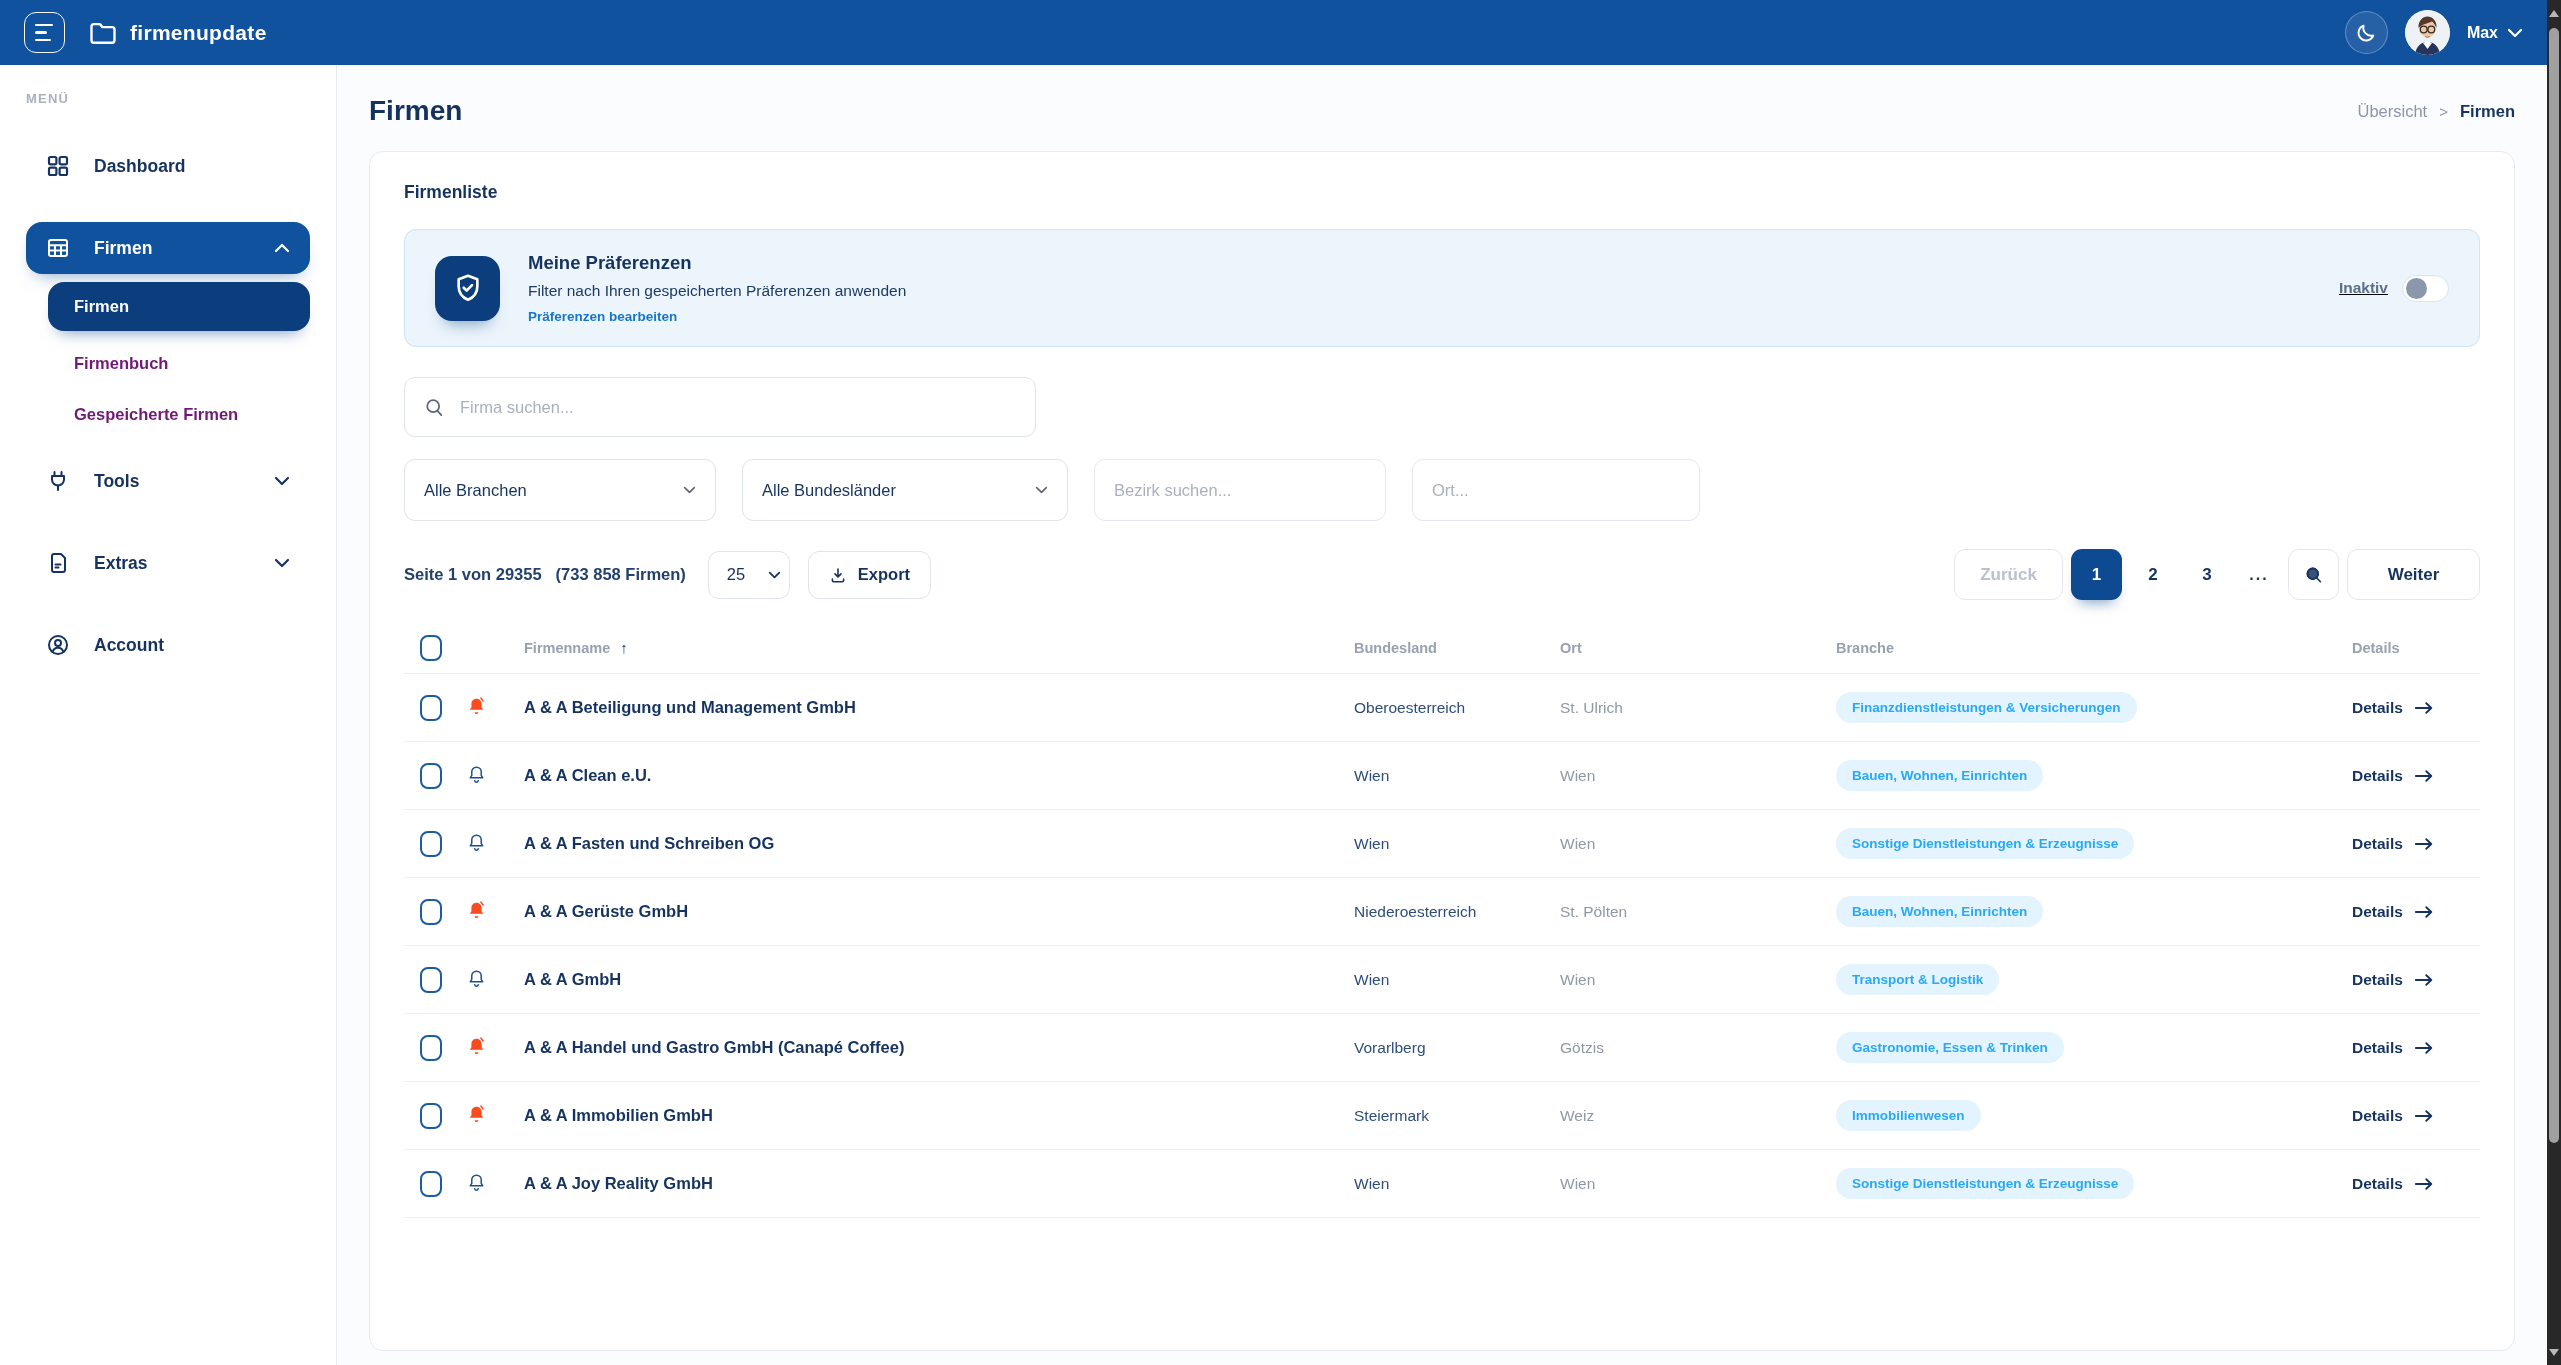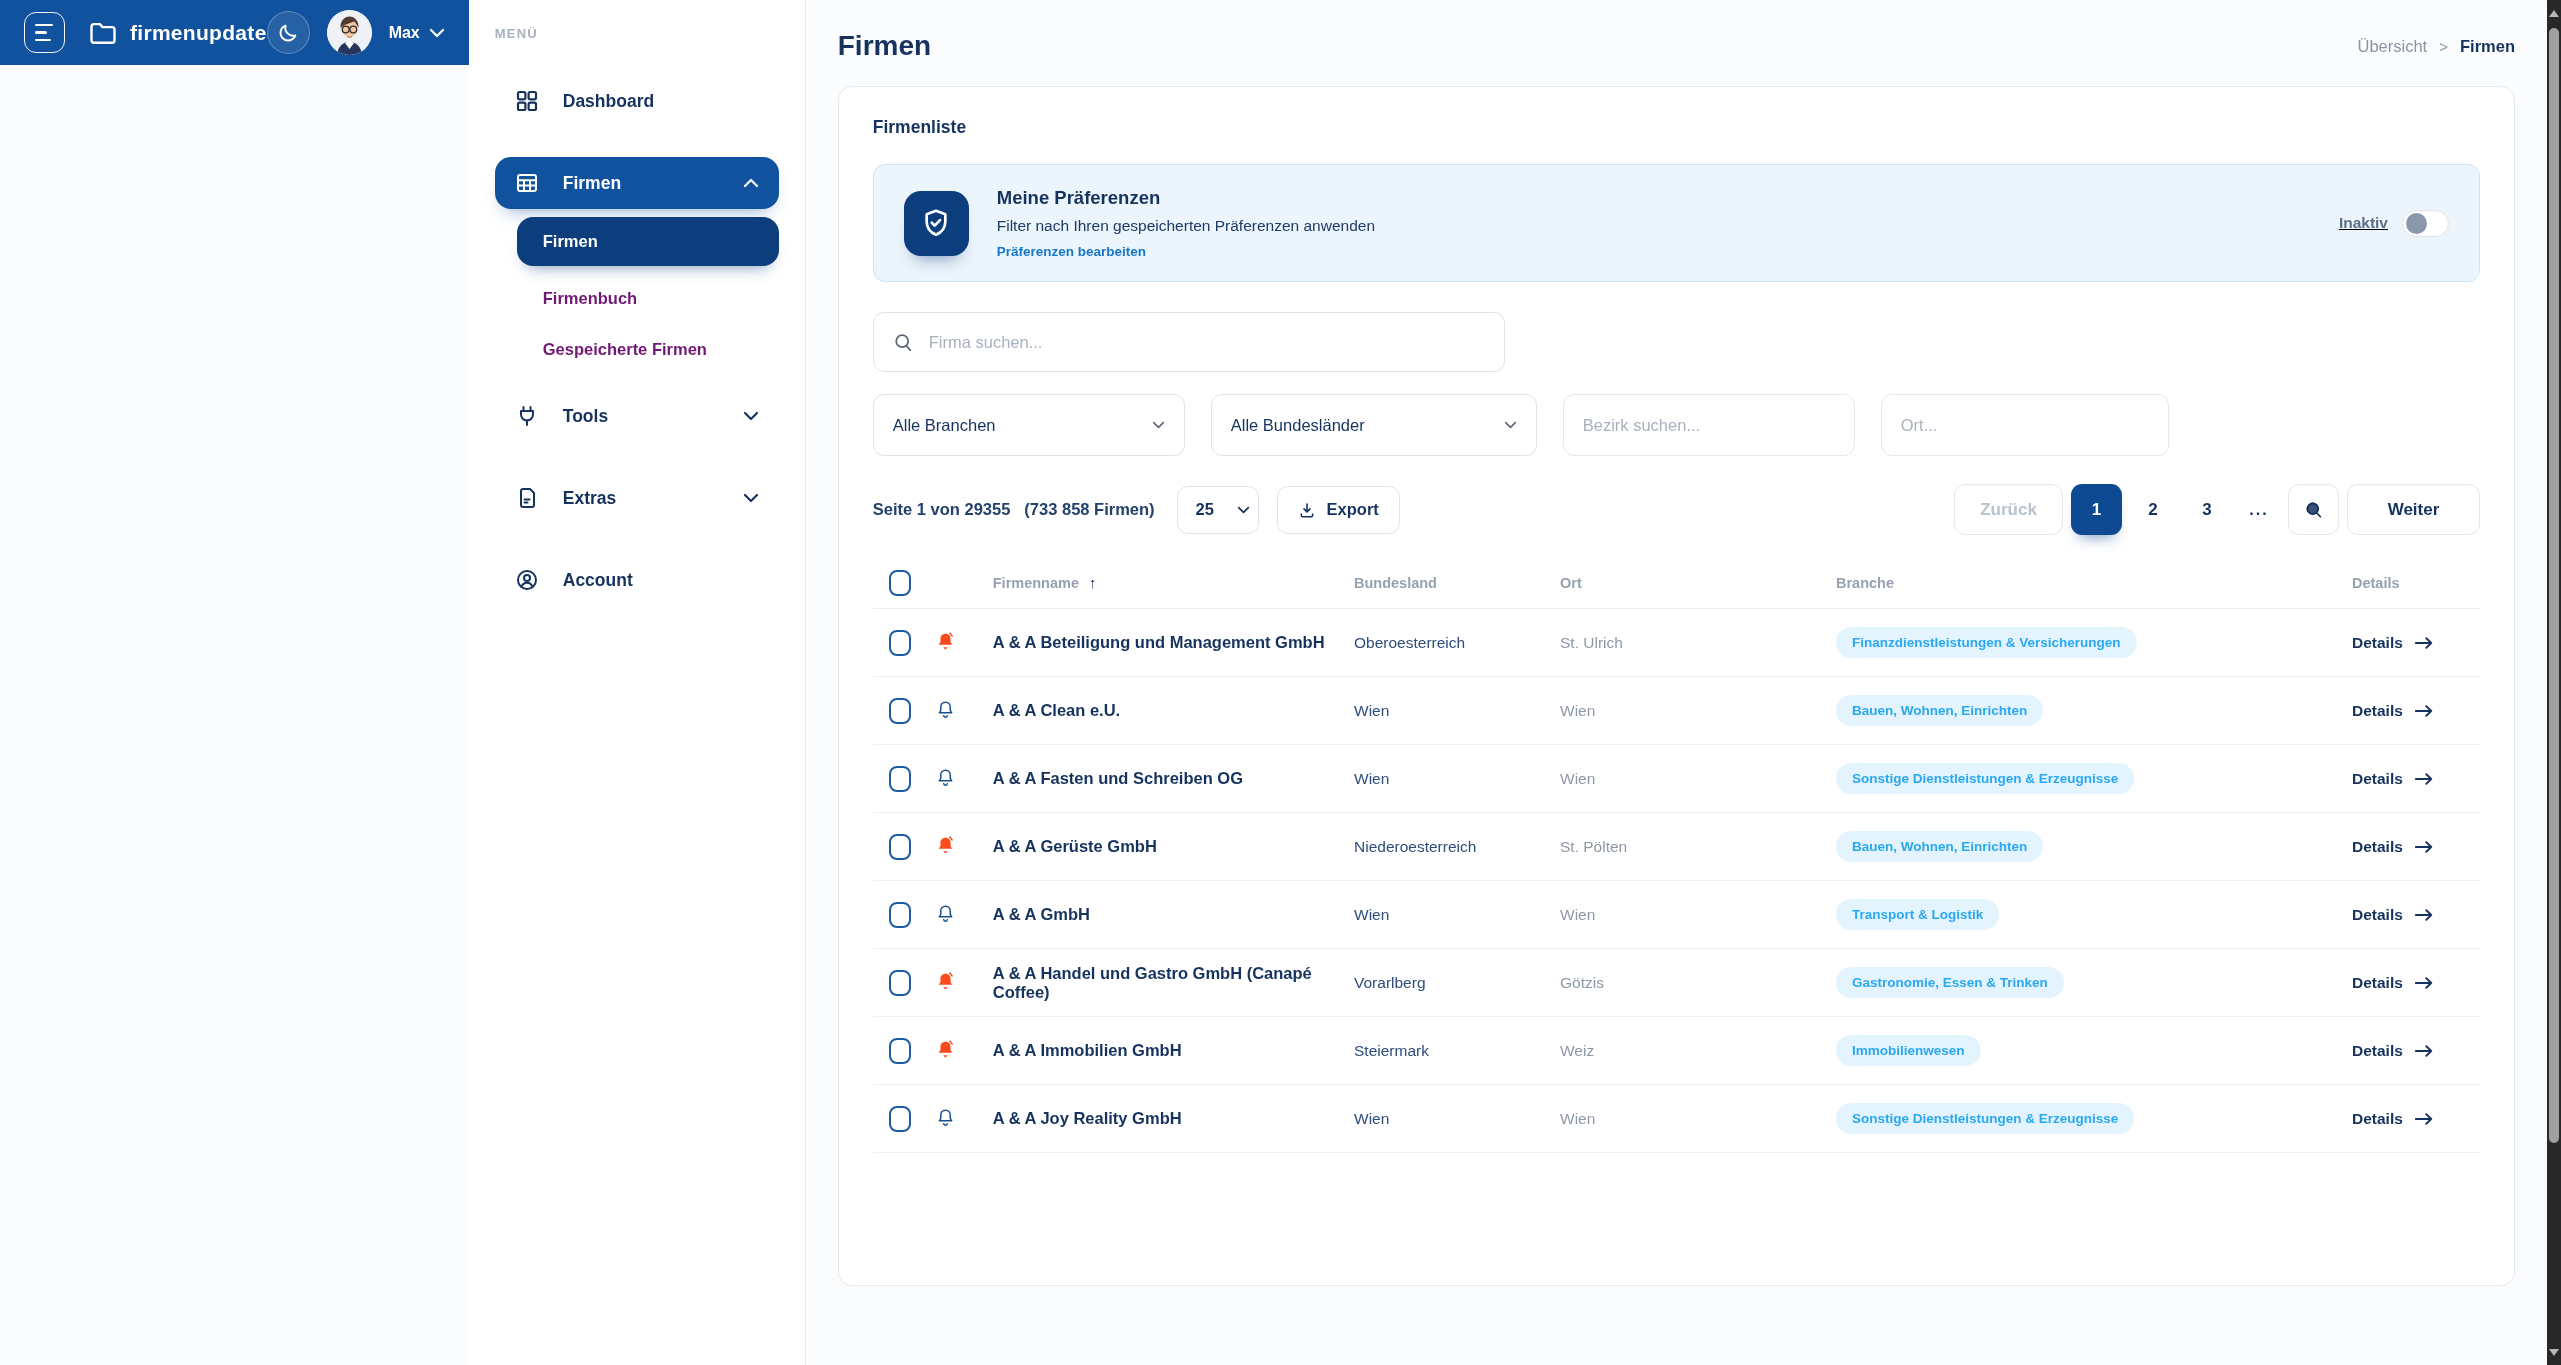--- a/index.html
+++ b/index.html
@@ -7,21 +7,21 @@
 
   
   .os-scrollbar { position:fixed; top:0; right:0; width:14px; height:1365px; background:#282828; z-index:50; }
   .sb-arrow { position:absolute; left:0; width:14px; height:22px; display:flex; align-items:center; justify-content:center; }
   .sb-arrow-up { top:2px; } .sb-arrow-down { bottom:2px; }
   .sb-arrow span { width:0; height:0; border-left:5px solid transparent; border-right:5px solid transparent; }
   .sb-arrow-up span { border-bottom:7px solid #b7b7b7; }
   .sb-arrow-down span { border-top:7px solid #b7b7b7; }
   .sb-thumb { position:absolute; top:28px; left:2px; width:10px; height:1115px; background:#a0a0a0; border-radius:6px; }
 
-  .app { position:absolute; inset:0 14px 0 0; display:flex; flex-direction:row; }
+  .app { position:absolute; inset:0 14px 0 0; display:flex; flex-direction:column; }
 
   
   .topbar { height:65px; flex:0 0 65px; background:#11529e; display:flex; align-items:center; padding:0 24px; color:#fff; }
   .hamburger { width:41px; height:41px; border:1.6px solid rgba(255,255,255,.95); border-radius:12px; display:flex; flex-direction:column; justify-content:center; gap:5px; padding-left:10px; cursor:pointer; background:transparent; }
   .hamburger i { display:block; height:2.4px; background:#fff; border-radius:2px; }
   .hamburger i:nth-child(1){ width:18px; } .hamburger i:nth-child(2){ width:12px; } .hamburger i:nth-child(3){ width:16px; }
   .brand { display:flex; align-items:center; gap:13px; margin-left:24px; }
   .brand-title { font-size:21px; font-weight:700; letter-spacing:.3px; }
   .topbar-right { margin-left:auto; display:flex; align-items:center; gap:17px; }
   .moon-btn { width:43px; height:43px; border-radius:50%; background:rgba(255,255,255,.09); border:1px solid rgba(255,255,255,.28); display:flex; align-items:center; justify-content:center; cursor:pointer; }
@@ -72,21 +72,21 @@
   .filters { margin-top:22px; display:flex; gap:26px; }
   .filter { height:62px; border-radius:11px; background:#fff; display:flex; align-items:center; justify-content:space-between; padding:0 19px; font-size:16.5px; cursor:pointer; }
   .filter.select { border:1px solid #dfe3ea; color:#16335f; font-weight:500; }
   .filter.inputlike { border:1px solid #e4e8ee; color:#a9b1bf; cursor:text; }
   .f1 { width:312px; } .f2 { width:326px; } .f3 { width:292px; } .f4 { width:288px; }
 
   
   .toolbar { margin-top:28px; display:flex; align-items:center; }
   .page-info { font-size:16.5px; font-weight:600; color:#24406c; }
   .count-info { margin-left:14px; font-size:16.5px; font-weight:600; color:#24406c; }
-  .size-select { margin-left:22px; width:82px; height:48px; border:1px solid #e0e4eb; border-radius:11px; display:flex; align-items:center; justify-content:space-between; padding:0 8px 0 18px; font-size:16.5px; font-weight:700; color:#16335f; cursor:pointer; background:#fff; }
+  .size-select { margin-left:22px; width:82px; height:48px; border:1px solid #e0e4eb; border-radius:11px; display:flex; align-items:center; justify-content:space-between; padding:0 8px 0 18px; font-size:16.5px; font-weight:400; color:#16335f; cursor:pointer; background:#fff; }
   .export-btn { margin-left:18px; height:48px; border:1px solid #e0e4eb; border-radius:11px; display:flex; align-items:center; gap:11px; padding:0 20px; font-size:16.5px; font-weight:600; color:#16335f; cursor:pointer; background:#fff; }
   .toolbar-right { margin-left:auto; display:flex; align-items:center; gap:8px; }
   .pg-btn { height:51px; border:1px solid #e3e7ed; border-radius:11px; background:#fff; display:flex; align-items:center; justify-content:center; font-size:17px; font-weight:600; cursor:pointer; font-family:inherit; }
   .pg-prev { width:109px; color:#b9c2cf; }
   .pg-next { width:133px; color:#16335f; }
   .pg-num { width:46px; height:51px; display:flex; align-items:center; justify-content:center; font-size:17px; font-weight:700; color:#16335f; cursor:pointer; border-radius:11px; }
   .pg-num.active { width:51px; background:#0e4a91; color:#fff; box-shadow:0 10px 14px -8px rgba(14,74,145,.55); }
   .pg-dots { width:42px; text-align:center; color:#16335f; font-weight:700; letter-spacing:2px; }
   .pg-search { width:51px; padding:0; }
 

